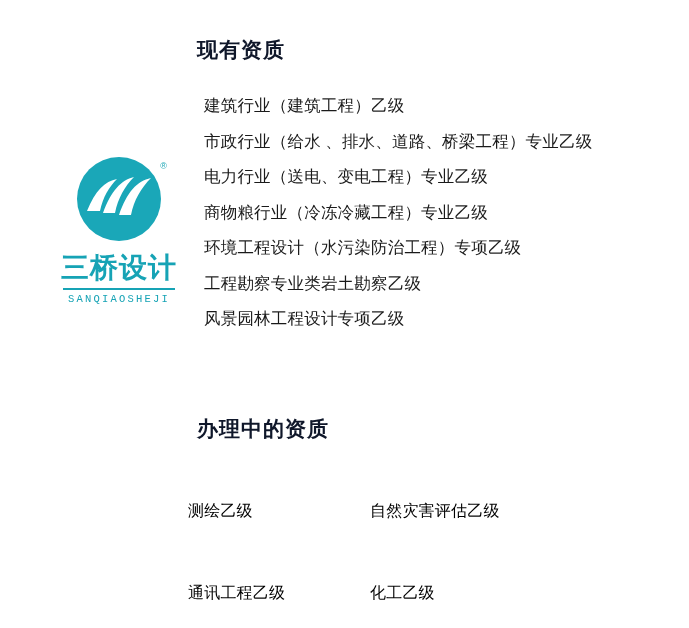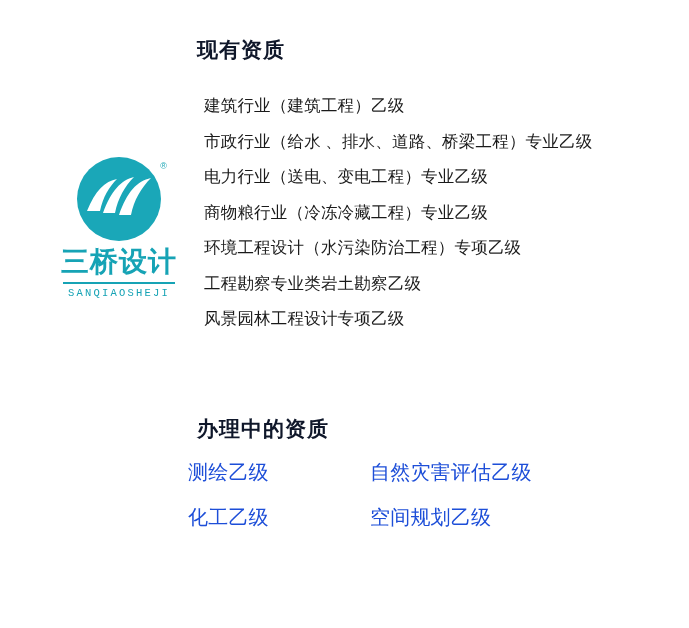--- a/index.html
+++ b/index.html
@@ -40,21 +40,21 @@
   }
   .logo-reg {
     position: absolute;
     right: 2px;
     top: 6px;
     font-size: 9px;
     color: #18a5b4;
     font-family: "Liberation Sans", sans-serif;
   }
   .logo-cn {
-    margin-top: 4px;
+    margin-top: 10px;
     font-size: 28px;
     font-weight: bold;
     color: #16a3b5;
     letter-spacing: 1px;
     font-family: "Liberation Sans", sans-serif;
     line-height: 1.1;
   }
   .logo-en {
     margin-top: 3px;
     font-size: 10.5px;
@@ -102,25 +102,26 @@
   .pending-grid {
     position: absolute;
     left: 188px;
     top: 462px;
     display: grid;
     grid-template-columns: 182px auto;
     row-gap: 25px;
     column-gap: 0;
   }
   .pending-grid .cell {
-    font-size: 20px;
-    color: #1d4ed8;
+    font-size: 16px;
+    color: #000000;
     line-height: 1;
     white-space: nowrap;
     letter-spacing: 0.2px;
+    margin-top: 41px;
   }
   .cell.empty { visibility: hidden; }
 </style>
 </head>
 <body>
 
 <div class="page">
 
   <div class="logo">
     <div class="logo-mark">
@@ -148,18 +149,19 @@
     <li>环境工程设计（水污染防治工程）专项乙级</li>
     <li>工程勘察专业类岩土勘察乙级</li>
     <li>风景园林工程设计专项乙级</li>
   </ul>
 
   <div class="heading" id="heading-pending">办理中的资质</div>
 
   <div class="pending-grid">
     <div class="cell">测绘乙级</div>
     <div class="cell">自然灾害评估乙级</div>
+    <div class="cell">通讯工程乙级</div>
     <div class="cell">化工乙级</div>
     <div class="cell">空间规划乙级</div>
     <div class="cell empty"></div>
   </div>
 
 </div>
 
 </body></html>

